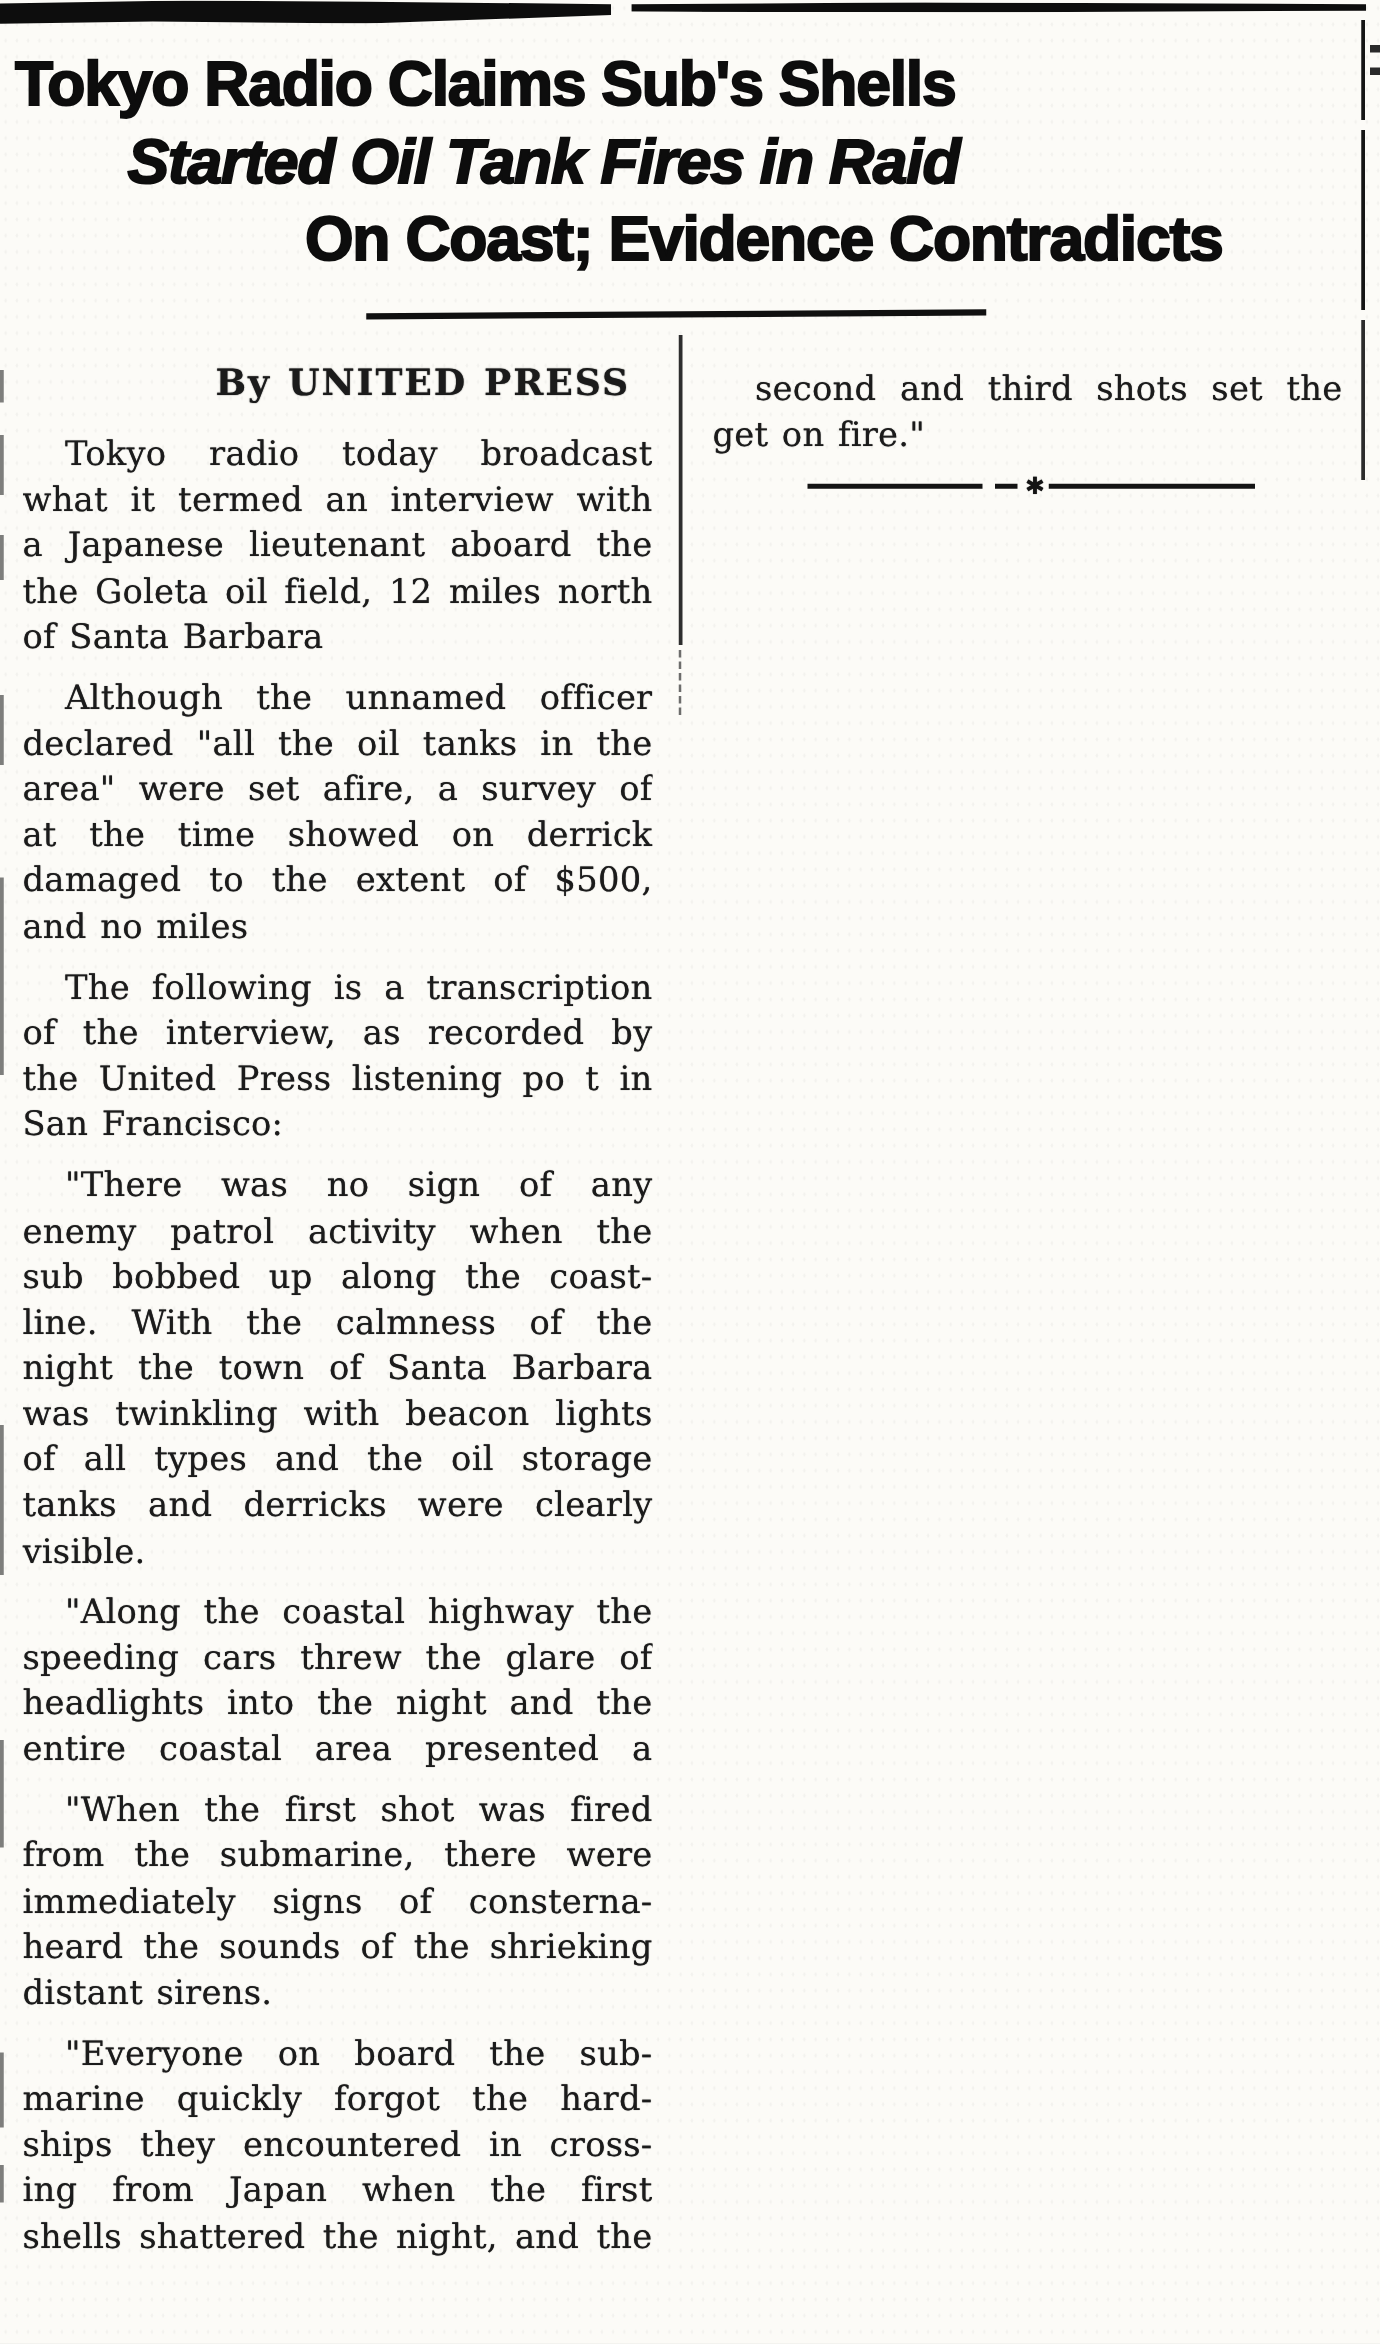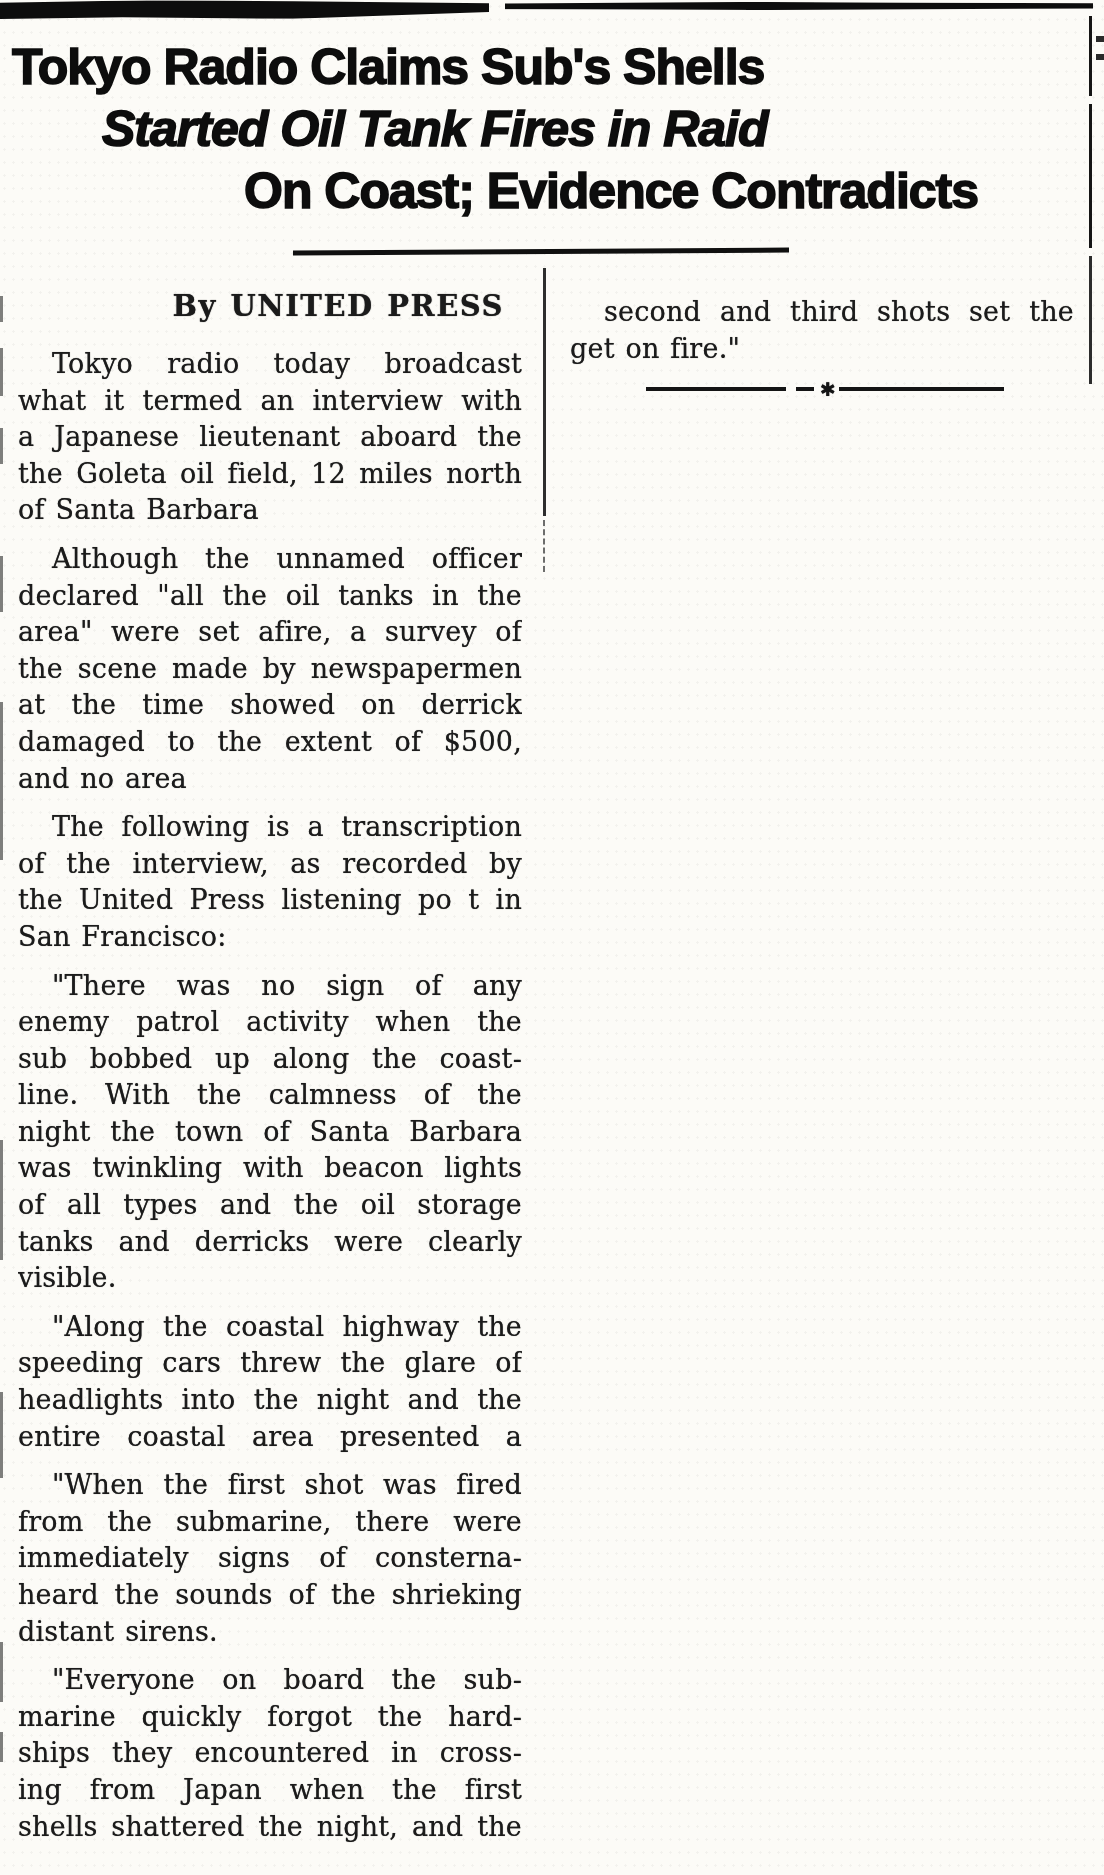--- a/index.html
+++ b/index.html
@@ -108,24 +108,23 @@
           <div class="jline indent">Tokyo radio today broadcast</div>
           <div class="jline">what it termed an interview with</div>
           <div class="jline">a Japanese lieutenant aboard the</div>
           <div class="jline">the Goleta oil field, 12 miles north</div>
           <div class="jline lastline">of Santa Barbara</div>
         </div>
         <div class="paragraph">
           <div class="jline indent">Although the unnamed officer</div>
           <div class="jline">declared "all the oil tanks in the</div>
           <div class="jline">area" were set afire, a survey of</div>
-          <div class="jline">the scene made by newspapermen</div>
           <div class="jline">at the time showed on derrick</div>
           <div class="jline">damaged to the extent of $500,</div>
-          <div class="jline lastline">and no area</div>
+          <div class="jline lastline">and no miles</div>
         </div>
         <div class="paragraph">
           <div class="jline indent">The following is a transcription</div>
           <div class="jline">of the interview, as recorded by</div>
           <div class="jline">the United Press listening po t in</div>
           <div class="jline lastline">San Francisco:</div>
         </div>
         <div class="paragraph">
           <div class="jline indent">"There was no sign of any</div>
           <div class="jline">enemy patrol activity when the</div>

